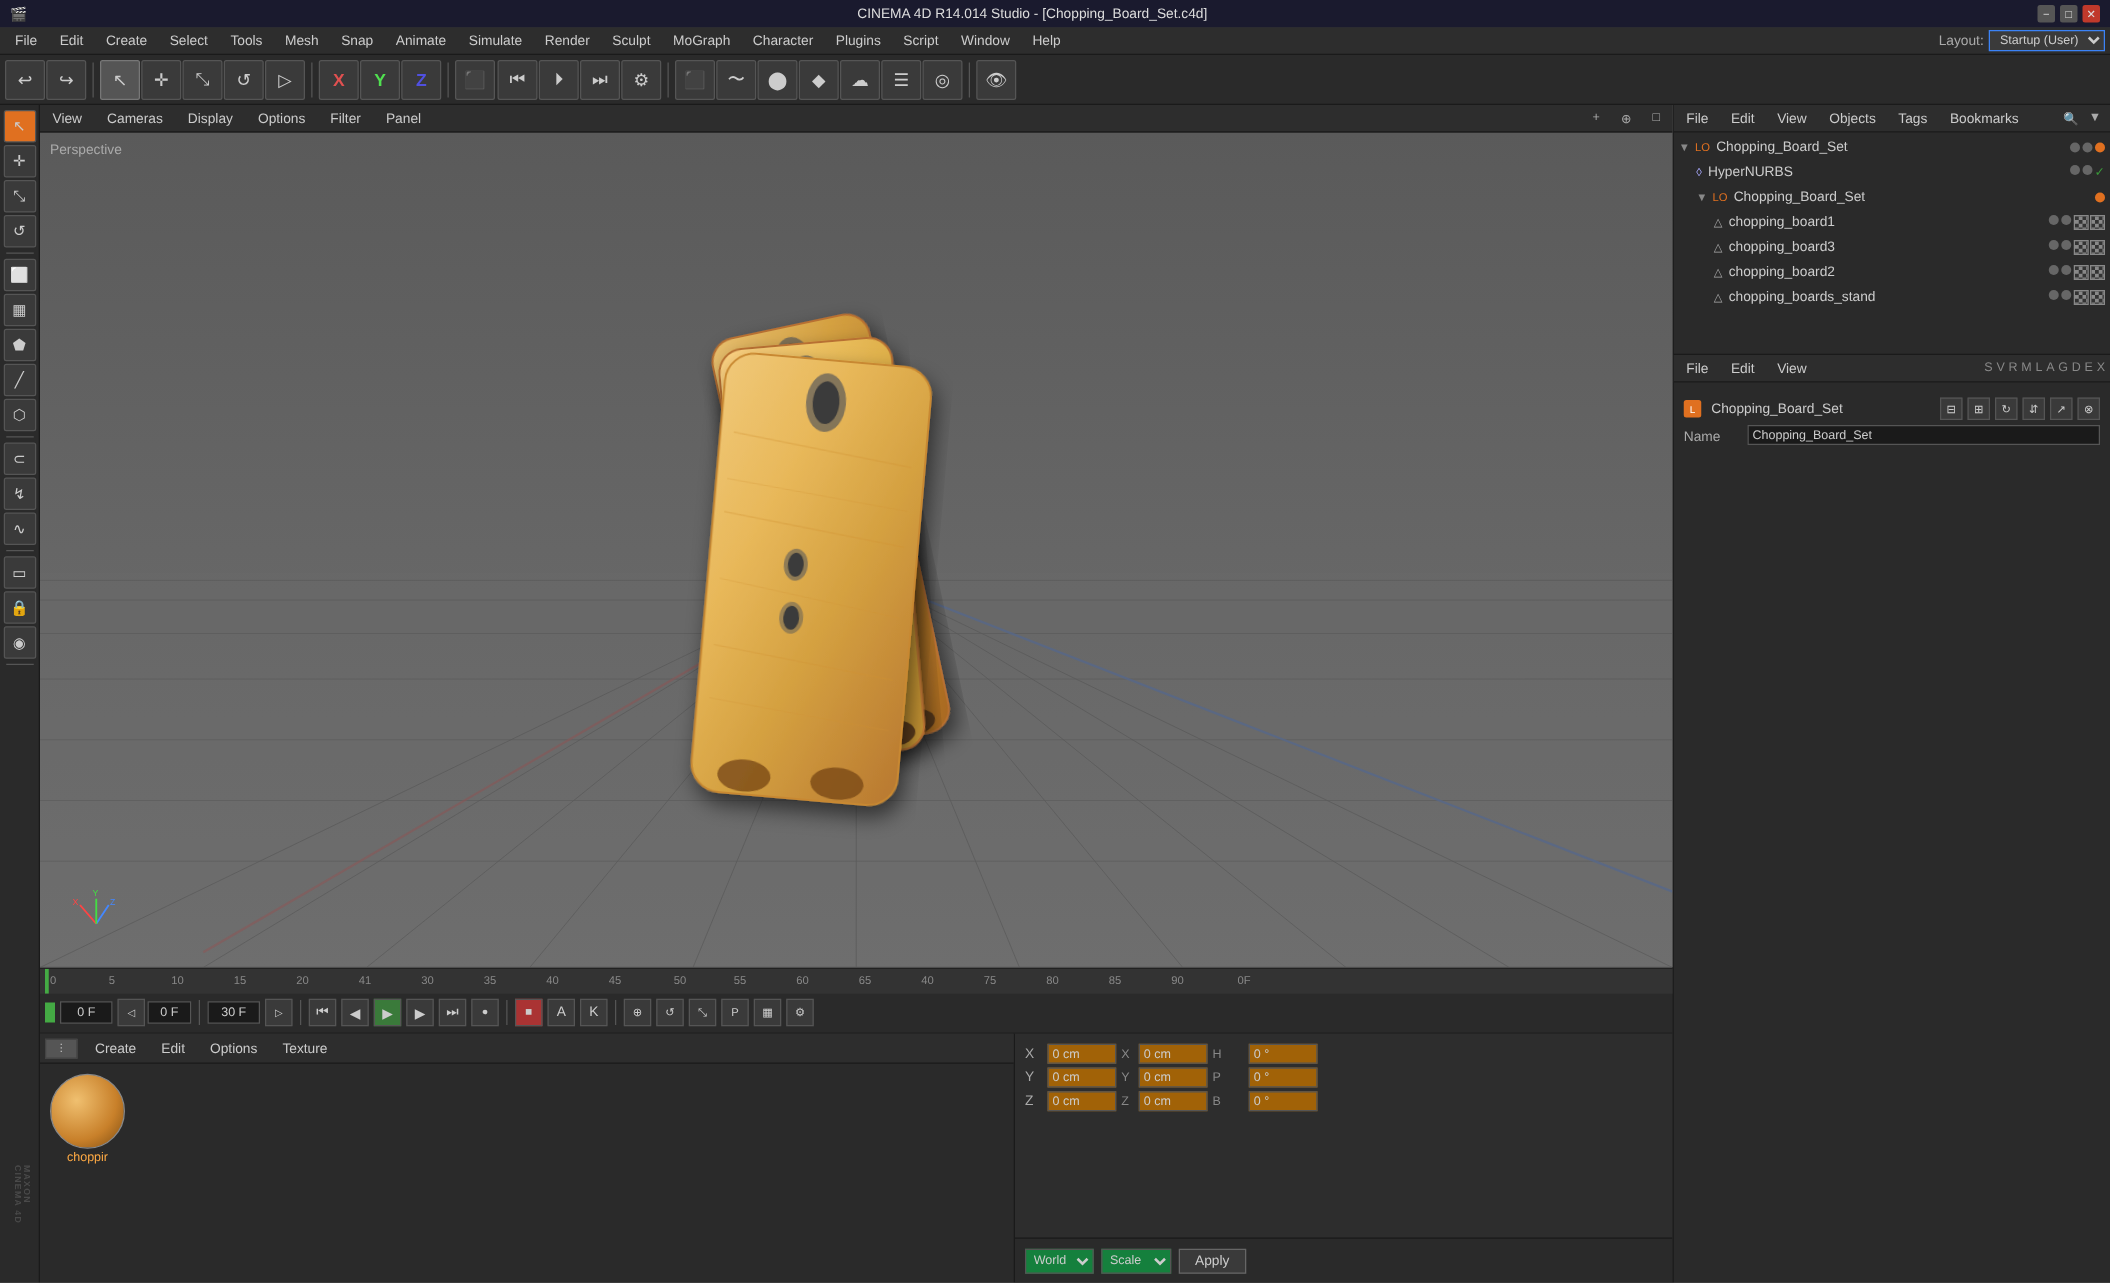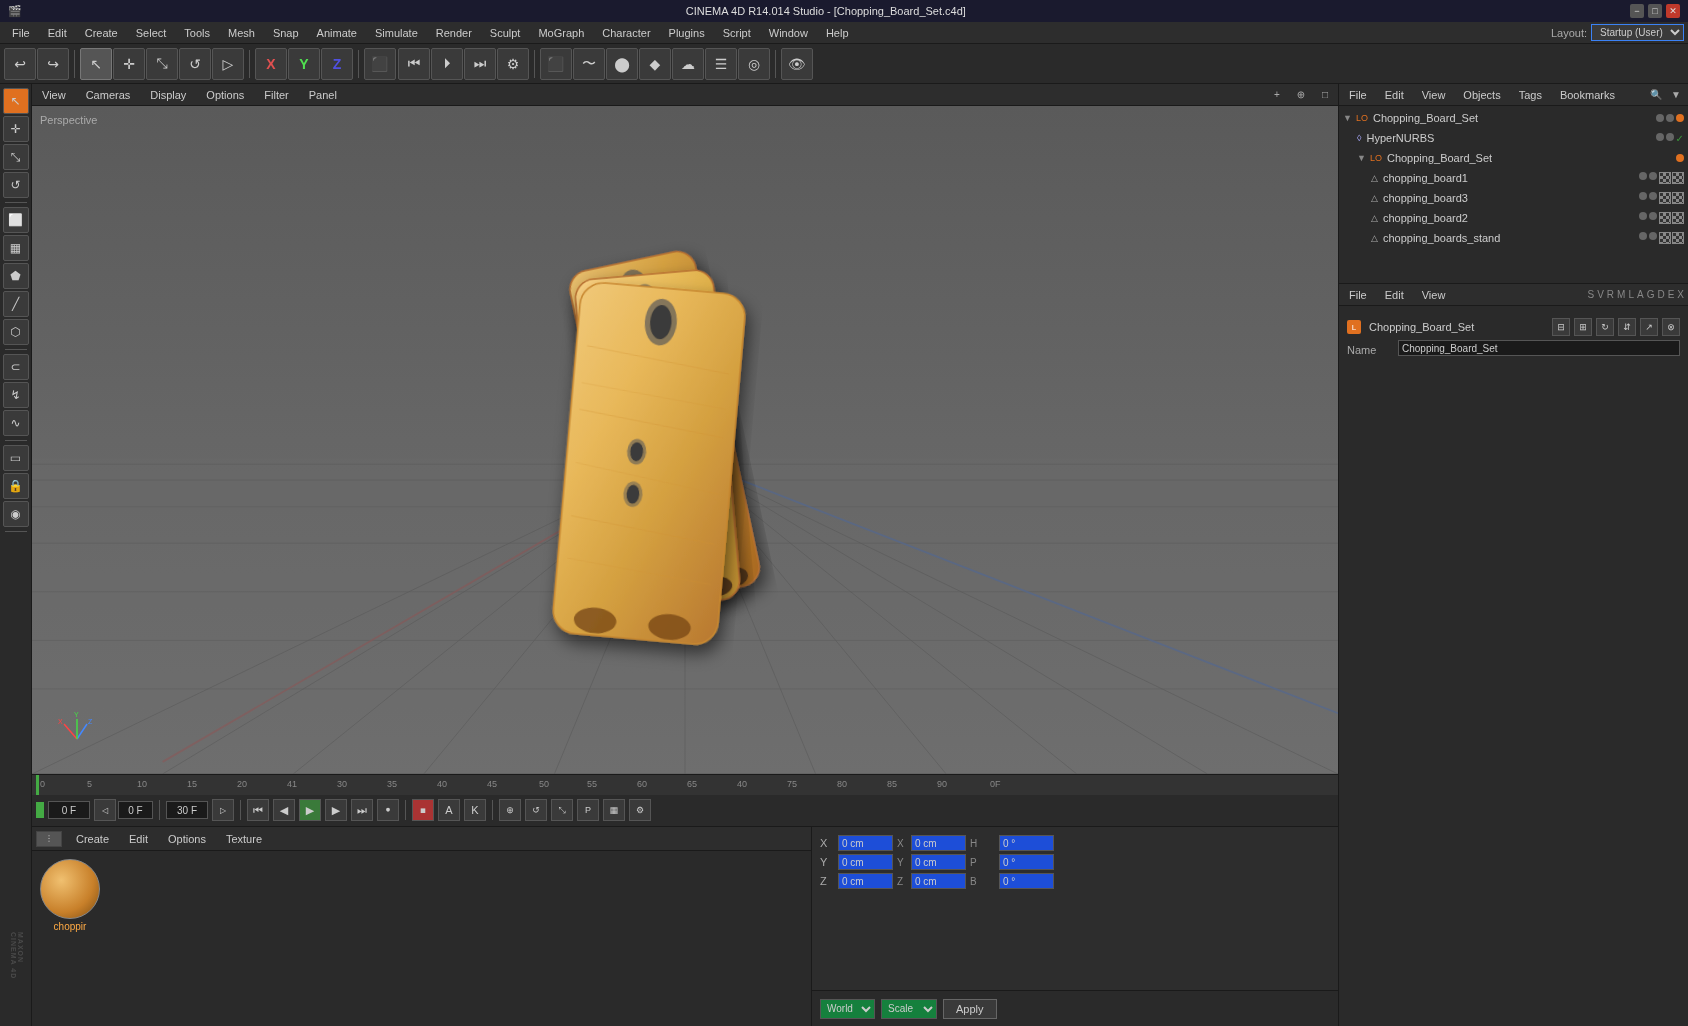--- a/index.html
+++ b/index.html
@@ -150,21 +150,21 @@
       flex: 1; background: #2d2d2d; display: flex; flex-direction: column;
     }
     #coords-content {
       flex: 1; padding: 8px;
     }
     .coord-row {
       display: flex; align-items: center; gap: 4px; margin-bottom: 3px;
     }
     .coord-label { width: 14px; color: #aaa; font-size: 11px; }
     .coord-input {
-      width: 55px; height: 16px; background: #1d4ed8; border: 1px solid #555;
+      width: 55px; height: 16px; background: #a16207; border: 1px solid #555;
       color: #ccc; font-size: 10px; padding: 0 3px;
     }
     .coord-section-label { color: #888; font-size: 10px; width: 10px; }
     .coord-unit { color: #888; font-size: 10px; width: 25px; }
     #coords-bottom {
       height: 36px; display: flex; align-items: center; padding: 0 8px; gap: 6px;
       background: #2a2a2a; border-top: 1px solid #1a1a1a;
     }
     .coords-select {
       height: 20px; background: #15803d; border: 1px solid #555; color: #ccc; font-size: 10px; padding: 0 2px;

